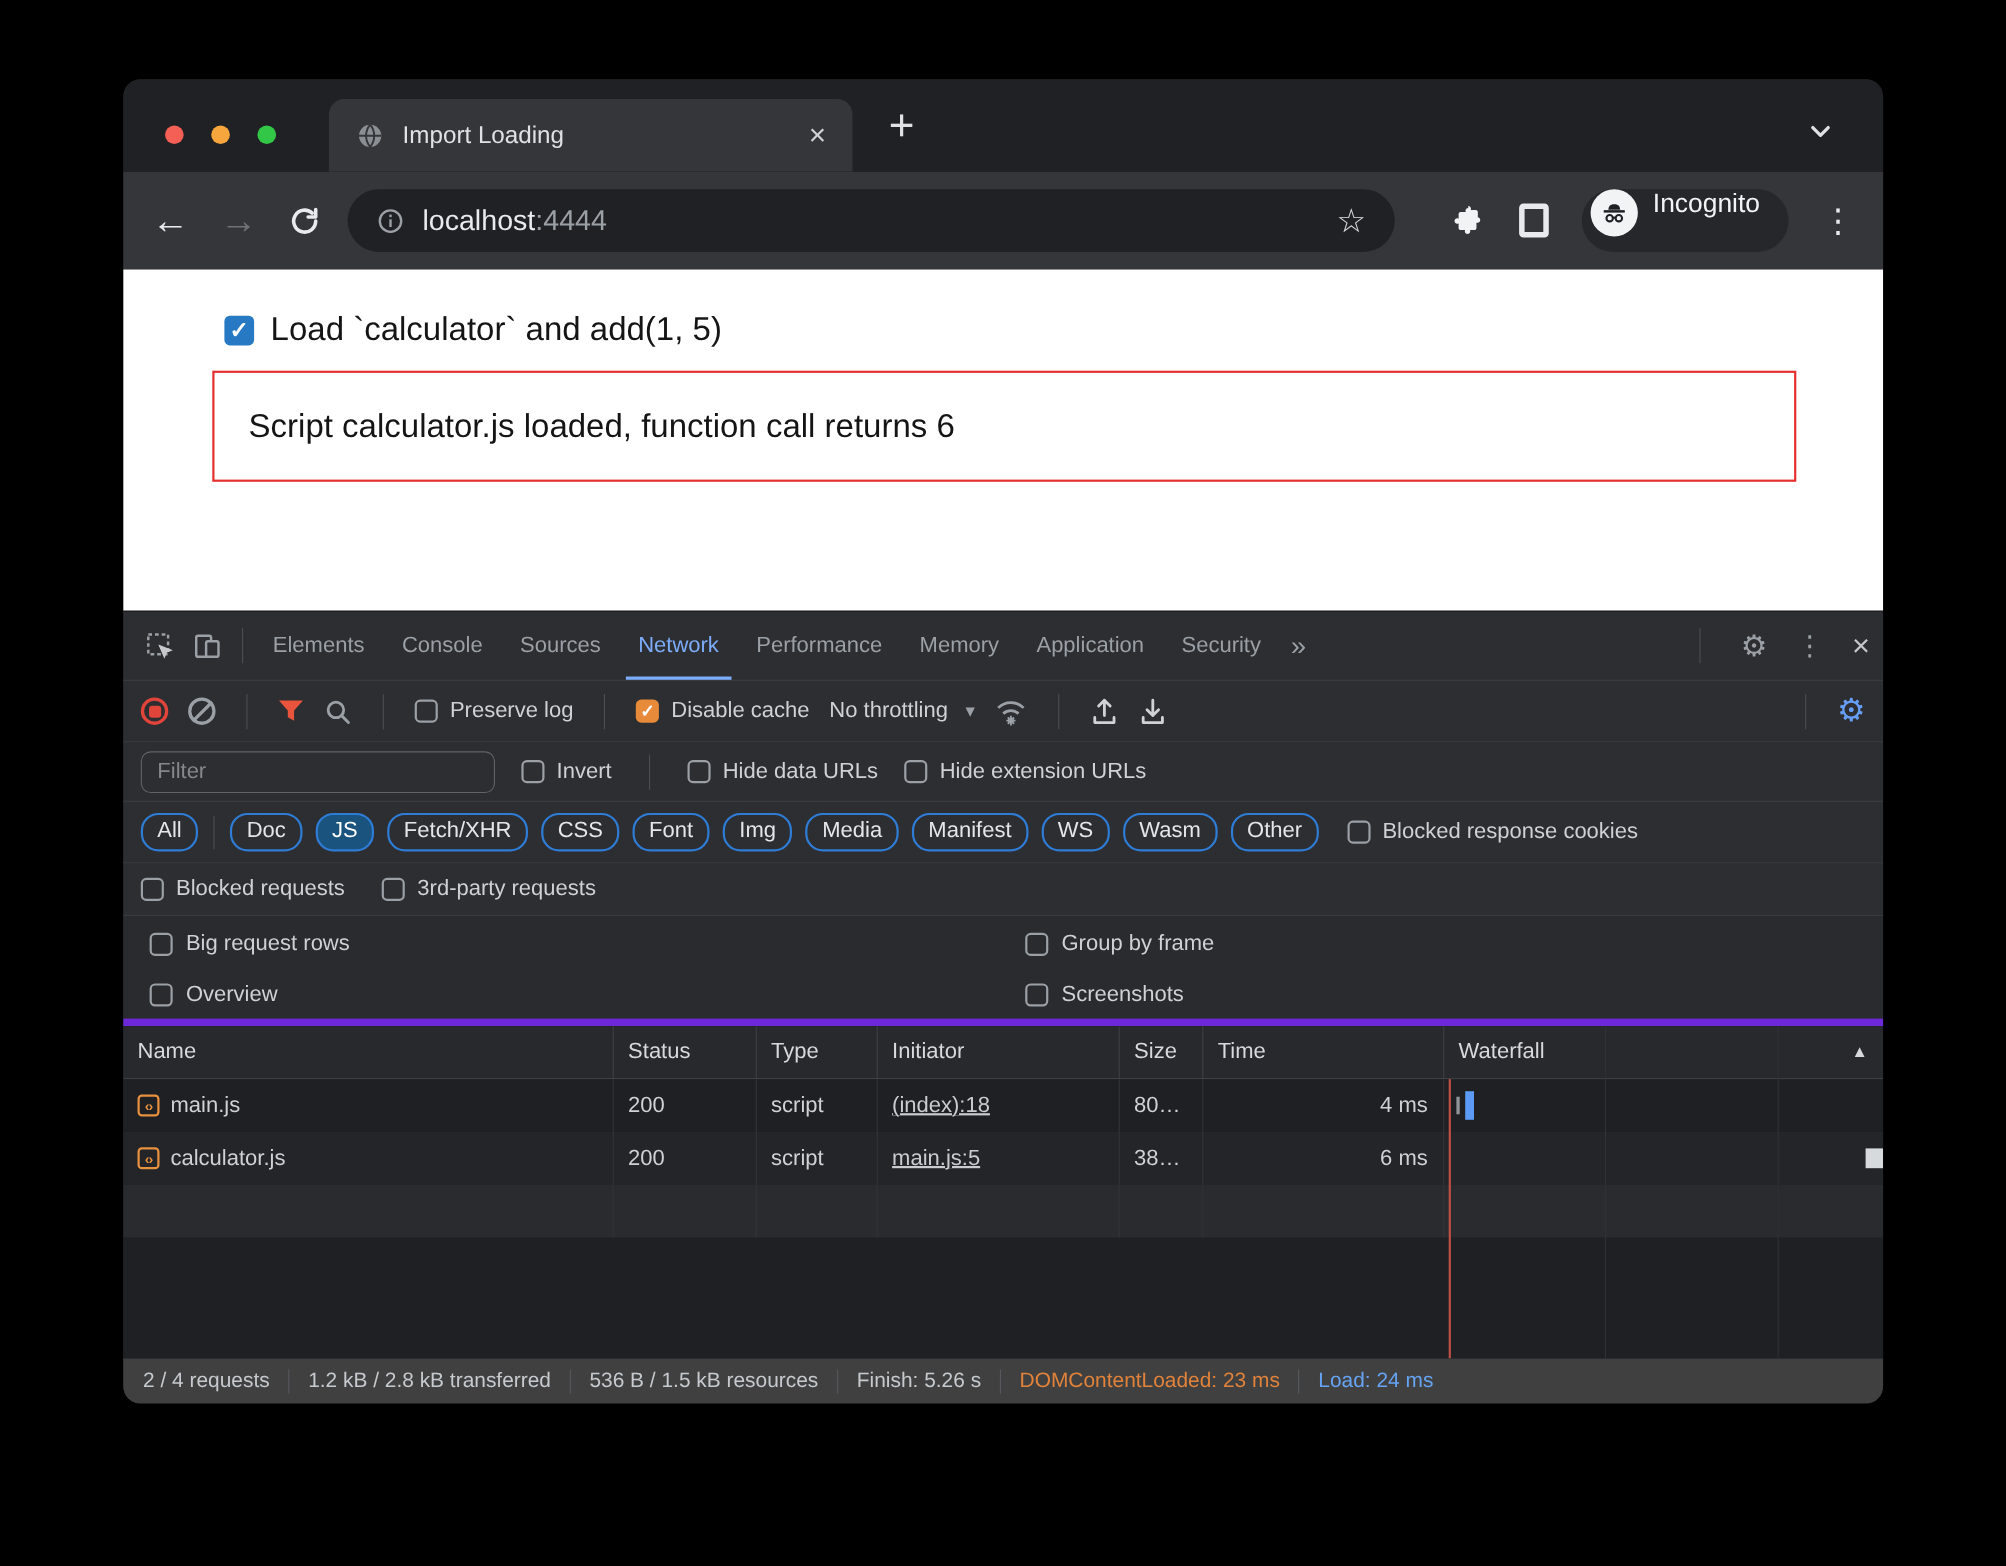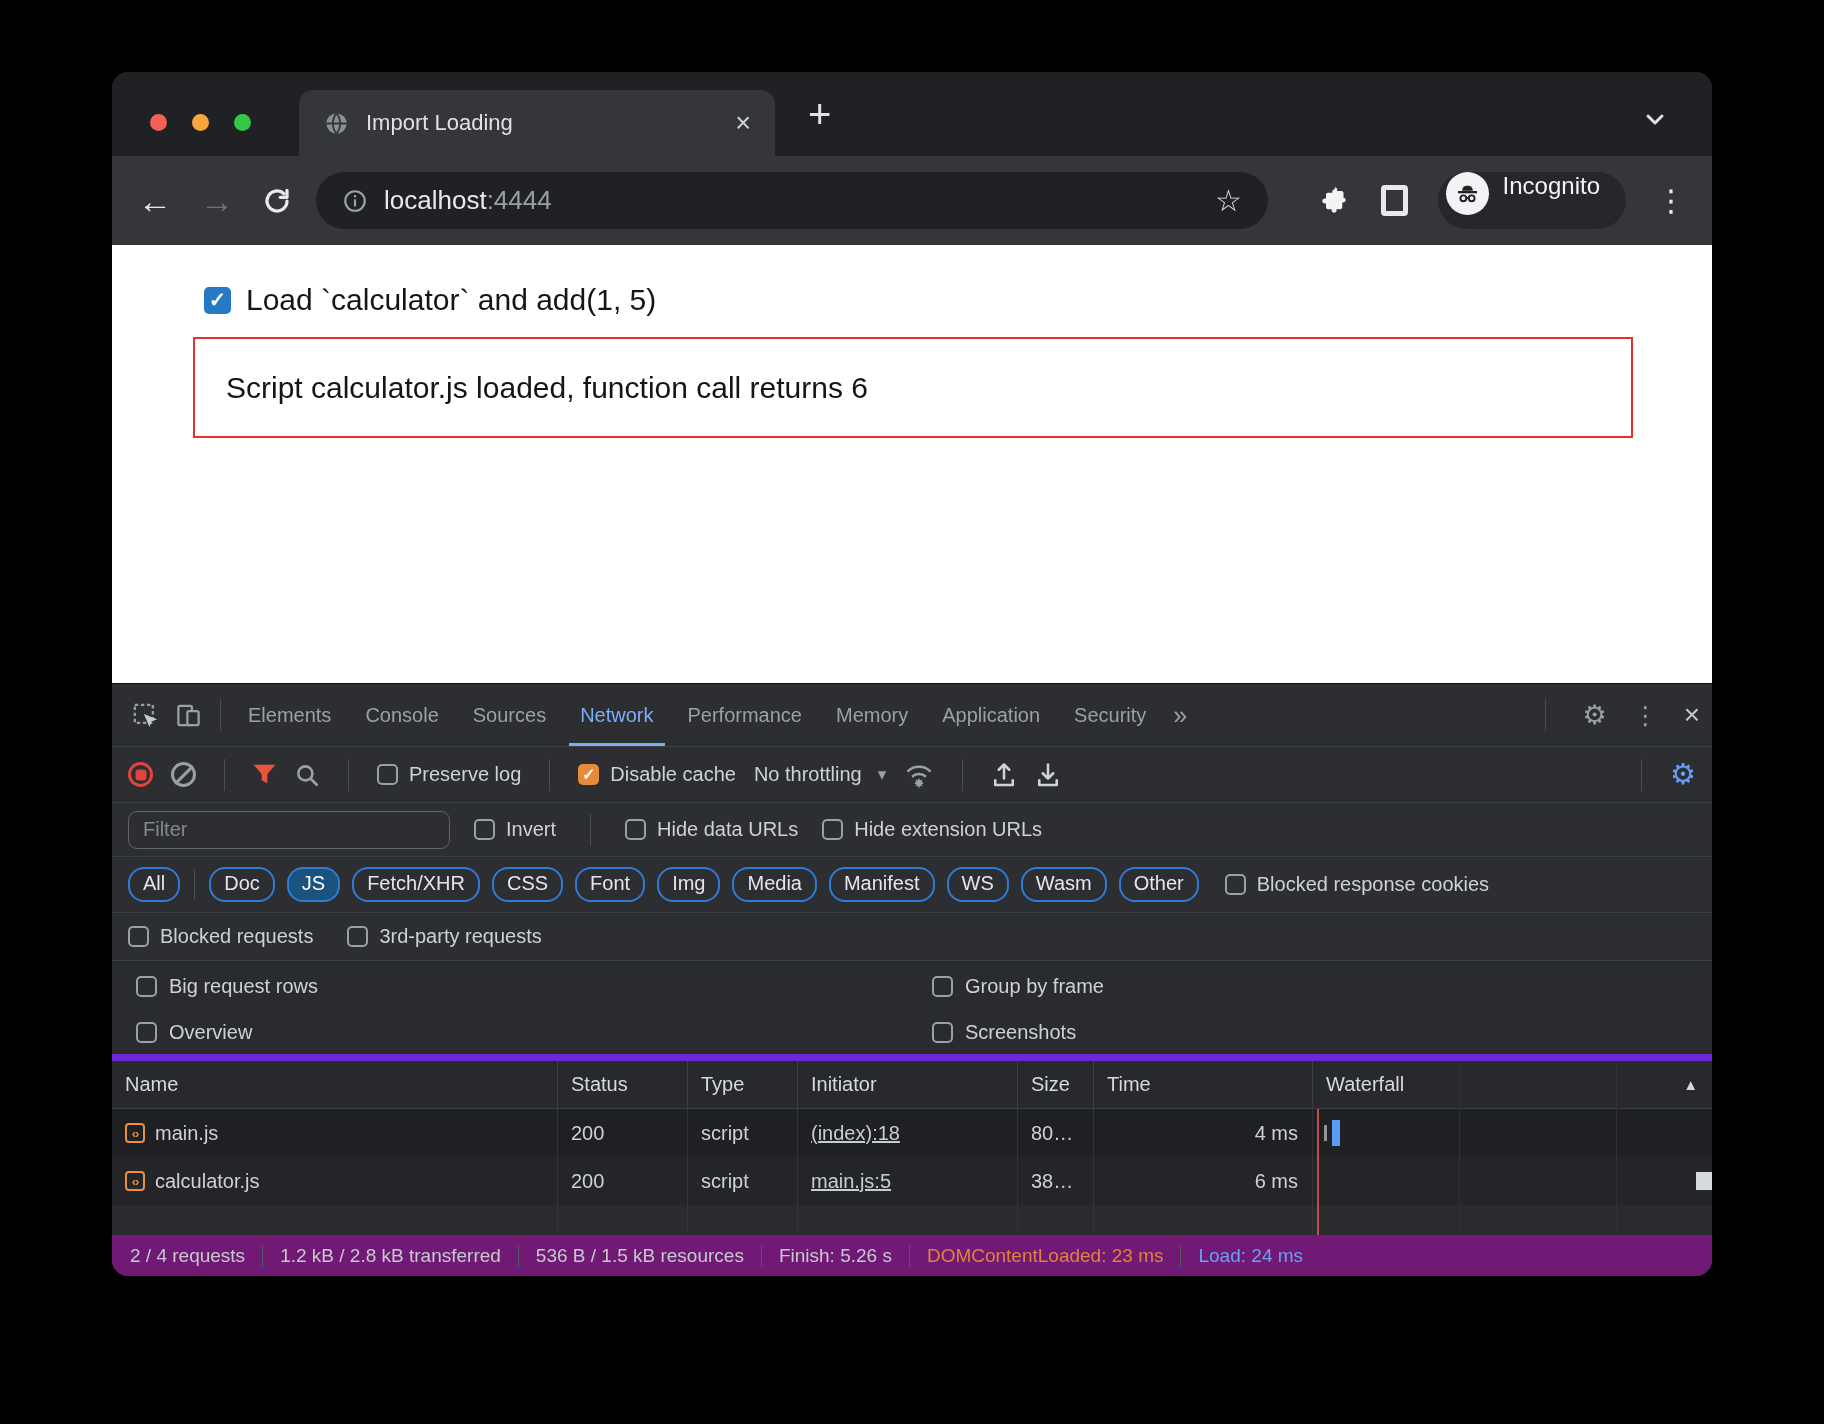--- a/index.html
+++ b/index.html
@@ -32,21 +32,21 @@
   .url-star{margin-left:auto;font-size:30px;color:#dfe1e5}
   .right-cluster{margin-left:auto;display:flex;align-items:center;gap:30px}
   .panel-icon{width:27px;height:31px;border:5px solid #e8eaed;border-radius:4px}
   .incog{height:57px;border-radius:29px;background:#26272b;display:flex;align-items:flex-start;
     gap:14px;padding:0 26px 0 8px;color:#f1f3f4;font-size:24px;font-weight:500}
   .incog-circle{width:43px;height:43px;border-radius:50%;background:#f1f3f4;display:flex;
     align-items:center;justify-content:center}
   .menu-dots{font-size:30px;color:#e8eaed}
 
   
-  .pagearea{height:438px;background:#fff;position:relative;color:#151515;flex:none}
+  .pagearea{height:310px;background:#fff;position:relative;color:#151515;flex:none}
   .check-row{position:absolute;left:92px;top:38px;display:flex;align-items:center;gap:15px;font-size:30px}
   .page-cb{width:27px;height:27px;border-radius:5px;background:#2779c4;position:relative;flex:none}
   .page-cb::after{content:"✓";position:absolute;inset:0;color:#fff;font-size:21px;font-weight:bold;
     display:flex;align-items:center;justify-content:center}
   .result-box{position:absolute;left:81px;top:92px;width:1440px;height:101px;border:2px solid #e53030;
     display:flex;align-items:center;padding:0 31px;font-size:30px}
 
   
   .devtools{flex:1;display:flex;flex-direction:column;background:#202124;color:#ced1d5;
     font-size:20px;border-top:1px solid #101010;min-height:0}
@@ -112,21 +112,21 @@
     position:relative;flex:none}
   .script-icon::after{content:"‹›";position:absolute;inset:0;display:flex;align-items:center;
     justify-content:center;color:#e8913f;font-size:13px;font-weight:bold;letter-spacing:-1px}
   .sort-arrow{position:absolute;right:14px;font-size:15px;color:#d6d9dd}
   .wf-grid{position:absolute;width:1px;top:0;bottom:0;background:#2f3134}
   .load-line{position:absolute;left:1205px;top:48px;bottom:0;width:2px;background:#bf4f44}
   .bar-tick{position:absolute;left:1212px;top:64px;width:3px;height:16px;background:#90959a}
   .bar-blue{position:absolute;left:1220px;top:59px;width:8px;height:26px;background:#5c9bf5}
   .bar-white{position:absolute;left:1584px;top:111px;width:16px;height:18px;background:#d7dadd}
 
-  .dt-statusbar{height:41px;background:#701a75;border-top:1px solid #3c4043;display:flex;
+  .dt-statusbar{height:41px;background:#404040;border-top:1px solid #3c4043;display:flex;
     align-items:center;padding:2px 18px;font-size:19px;color:#c6c9cd;flex:none}
   .sbsep{width:1px;height:22px;background:#55585c;margin:0 17px;flex:none}
   .sb.orange{color:#e0823a}
   .sb.blue{color:#66a3f2}
 </style>
 </head>
 <body>
 
 <div class="window">
 

